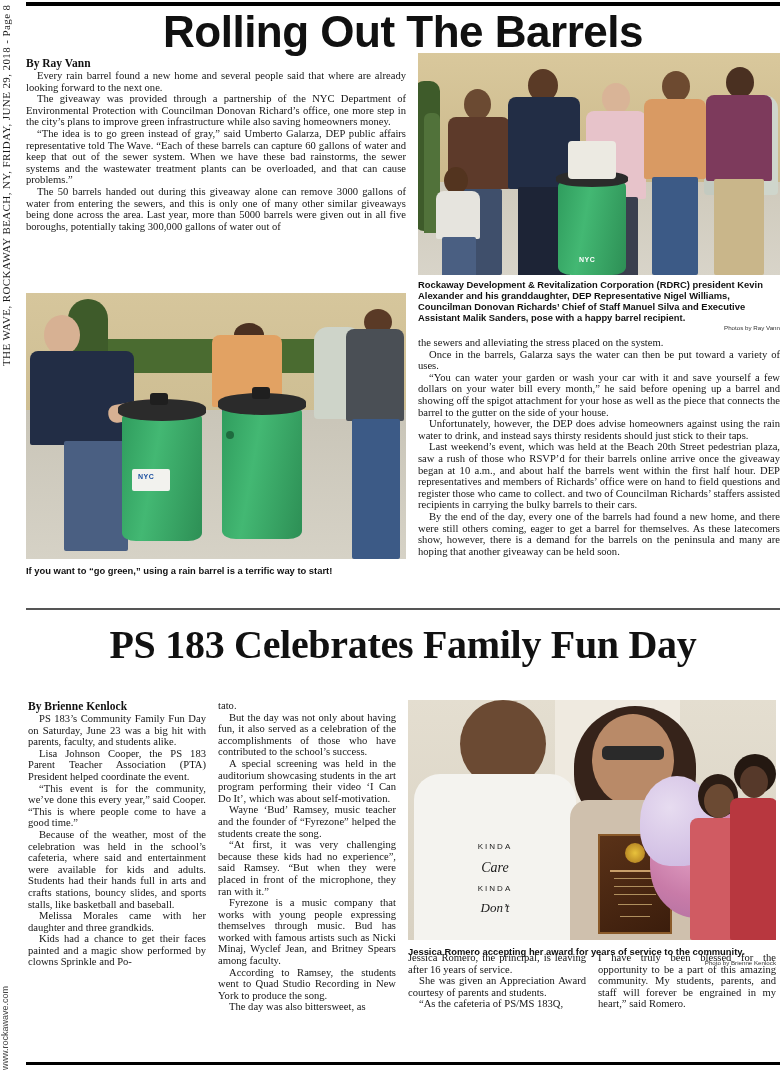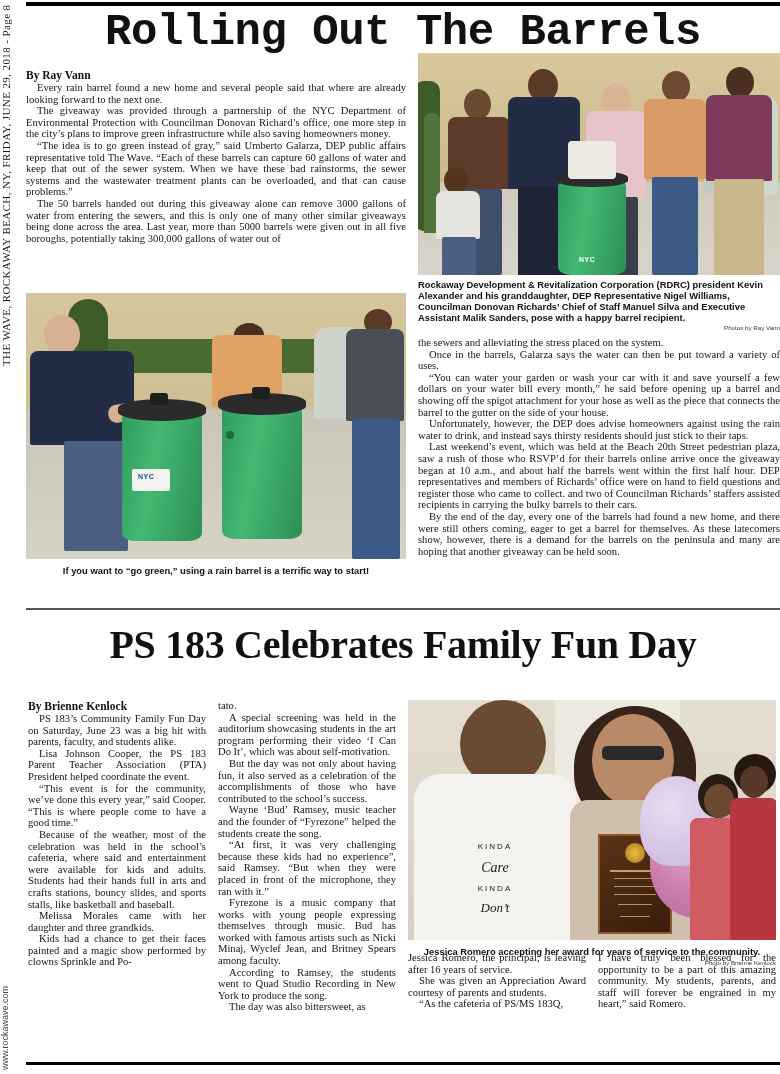--- a/index.html
+++ b/index.html
@@ -40,21 +40,21 @@
   .page {
     position: absolute;
     left: 26px; top: 0;
     width: 754px; height: 1074px;
   }
 
   
   .art1 { position: absolute; left: 0; top: 4px; width: 754px; }
 
   .headline1 {
-    font-family: Liberation Mono, monospace;
+    font-family: Liberation Sans, sans-serif;
     font-weight: bold;
     font-size: 44px;
     line-height: 1.05;
     text-align: center;
     letter-spacing: -0.5px;
     margin: 5px 0 6px 0;
     color: #111;
   }
 
   .byline {
@@ -72,21 +72,21 @@
     color: #141414;
     hyphens: auto;
   }
   .body-text p { margin: 0; text-indent: 11px; }
 
   .art1-cols {
     position: absolute;
     left: 0; top: 49px;
     width: 754px;
   }
-  .col-left-1 { position: absolute; left: 0; top: 16px; width: 380px; }
+  .col-left-1 { position: absolute; left: 0; top: 4px; width: 380px; }
   .col-right-1 { position: absolute; left: 392px; top: 0; width: 362px; }
 
   
   .photo { position: absolute; overflow: hidden; background: #b9b4a8; }
 
   #photo-barrel-group { left: 392px; top: 0; width: 362px; height: 222px; }
   #photo-barrels-demo { left: 0; top: 240px; width: 380px; height: 266px; }
   #photo-award       { left: 382px; top: 0;  width: 368px; height: 240px; }
 
   .caption {
@@ -96,21 +96,21 @@
     line-height: 11px;
     color: #111;
   }
   .credit {
     font-family: "Liberation Sans", sans-serif;
     font-size: 6.2px;
     color: #333;
     text-align: right;
     margin-top: 1px;
   }
-  .caption-center { text-align: center; }
+  .caption-center { text-align: left; }
 
   
   .art2 { position: absolute; left: 0; top: 618px; width: 754px; }
   .headline2 {
     font-family: "Liberation Serif", serif;
     font-weight: bold;
     font-size: 40px;
     line-height: 1.05;
     text-align: center;
     letter-spacing: -0.3px;
@@ -325,22 +325,22 @@
           <p>“This event is for the community, we’ve done this every year,” said Cooper. “This is where people come to have a good time.”</p>
           <p>Because of the weather, most of the celebration was held in the school’s cafeteria, where said and entertainment were available for kids and adults. Students had their hands full in arts and crafts stations, bouncy slides, and sports stalls, like basketball and baseball.</p>
           <p>Melissa Morales came with her daughter and three grandkids.</p>
           <p>Kids had a chance to get their faces painted and a magic show performed by clowns Sprinkle and Po-</p>
         </div>
       </div>
 
       <div class="c2" id="a2-col2">
         <div class="body-text">
           <p style="text-indent:0;">tato.</p>
+          <p>But the day was not only about having fun, it also served as a celebration of the accomplishments of those who have contributed to the school’s success.</p>
           <p>A special screening was held in the auditorium showcasing students in the art program performing their video ‘I Can Do It’, which was about self-motivation.</p>
-          <p>But the day was not only about having fun, it also served as a celebration of the accomplishments of those who have contributed to the school’s success.</p>
           <p>Wayne ‘Bud’ Ramsey, music teacher and the founder of “Fyrezone” helped the students create the song.</p>
           <p>“At first, it was very challenging because these kids had no experience”, said Ramsey. “But when they were placed in front of the microphone, they ran with it.”</p>
           <p>Fyrezone is a music company that works with young people expressing themselves through music. Bud has worked with famous artists such as Nicki Minaj, Wyclef Jean, and Britney Spears among faculty.</p>
           <p>According to Ramsey, the students went to Quad Studio Recording in New York to produce the song.</p>
           <p>The day was also bittersweet, as</p>
         </div>
       </div>
 
       <div class="photo" id="photo-award">
         <div style="position:absolute;inset:0;background:linear-gradient(#e4ded0,#d8d1c2);"></div>

